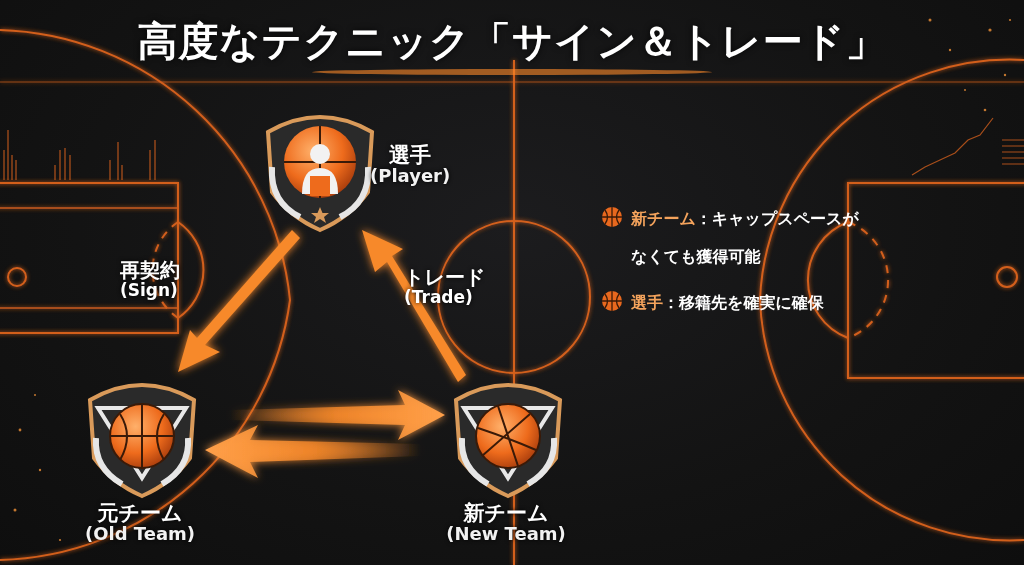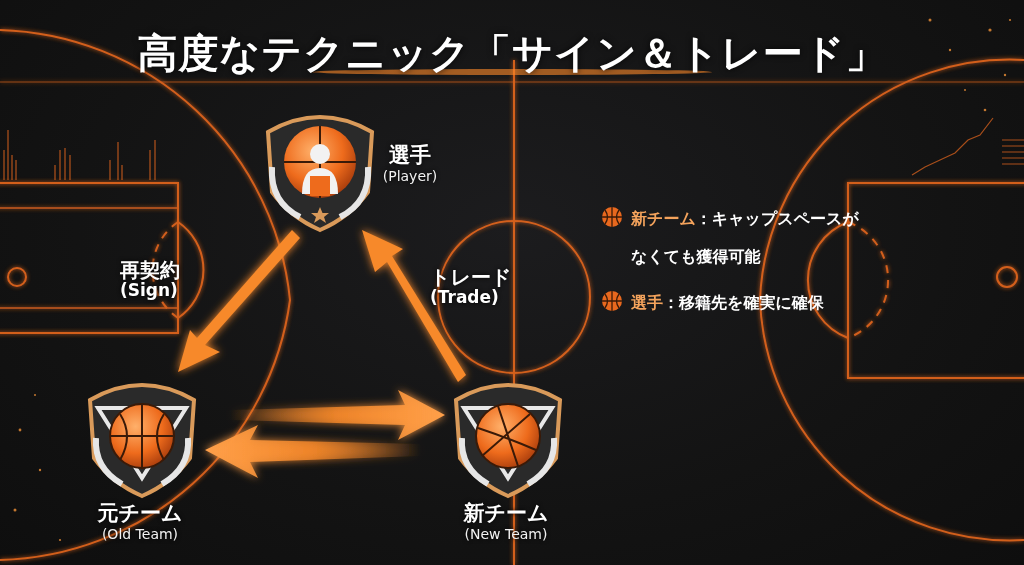--- a/index.html
+++ b/index.html
@@ -1,22 +1,22 @@
 <!DOCTYPE html>
 <html><head>
 <meta charset="utf-8">
 <style>
   html,body{margin:0;padding:0;}
   body{width:1024px;height:565px;overflow:hidden;background:#141414;font-family:"DejaVu Sans","Liberation Sans",sans-serif;}
   .stage{position:relative;width:1024px;height:565px;background:radial-gradient(ellipse at 50% 40%,#1c1c1e 0%,#131313 60%,#0e0e0e 100%);overflow:hidden;}
   svg.court{position:absolute;left:0;top:0;width:1024px;height:565px;}
-  .title{position:absolute;left:0;right:0;top:14px;text-align:center;color:#fff;font-size:40px;font-weight:bold;letter-spacing:1px;text-shadow:0 0 6px rgba(0,0,0,.8);margin-top:12px;}
+  .title{position:absolute;left:0;right:0;top:14px;text-align:center;color:#fff;font-size:40px;font-weight:bold;letter-spacing:1px;text-shadow:0 0 6px rgba(0,0,0,.8);}
   .lbl{position:absolute;color:#fff;text-align:center;font-weight:bold;text-shadow:0 0 4px #000;}
   .lbl .jp{font-size:21px;display:block;line-height:26px;}
-  .lbl .en{font-size:14px;display:block;line-height:16px;font-weight:normal;color:#f2f2f2;}
+  .lbl .en{font-size:18px;display:block;line-height:16px;font-weight:bold;color:#f2f2f2;}
   .edge{position:absolute;color:#fff;text-align:left;font-weight:bold;text-shadow:0 0 4px #000;}
   .edge .jp{font-size:20px;display:block;line-height:24px;}
   .edge .en{font-size:17px;display:block;line-height:16px;}
   .bullets{position:absolute;left:601px;top:200px;width:420px;}
   .bullet{display:flex;align-items:flex-start;margin-bottom:8px;}
   .bicon{flex:0 0 22px;height:22px;margin-top:6px;margin-right:8px;}
   .btext{color:#fff;font-size:16px;line-height:38px;font-weight:bold;}
   .btext .hl{color:#f4a35c;}
 </style>
 </head>
@@ -177,21 +177,21 @@
   </div>
   <div class="lbl" style="left:436px;top:500px;width:140px;">
     <span class="jp">新チーム</span>
     <span class="en">(New Team)</span>
   </div>
 
   <div class="edge" style="left:120px;top:258px;width:110px;">
     <span class="jp">再契約</span>
     <span class="en">(Sign)</span>
   </div>
-  <div class="edge" style="left:430px;top:265px;width:130px;">
+  <div class="edge" style="left:404px;top:265px;width:130px;">
     <span class="jp">トレード</span>
     <span class="en">(Trade)</span>
   </div>
 
   <div class="bullets">
     <div class="bullet">
       <svg class="bicon" viewBox="0 0 22 22">
           <circle cx="11" cy="11" r="10" fill="#e8681e"></circle>
           <path d="M1 11H21M11 1V21M4 4Q9 11 4 18M18 4Q13 11 18 18" stroke="#3a1a08" stroke-width="1.3" fill="none"></path>
         </svg>

